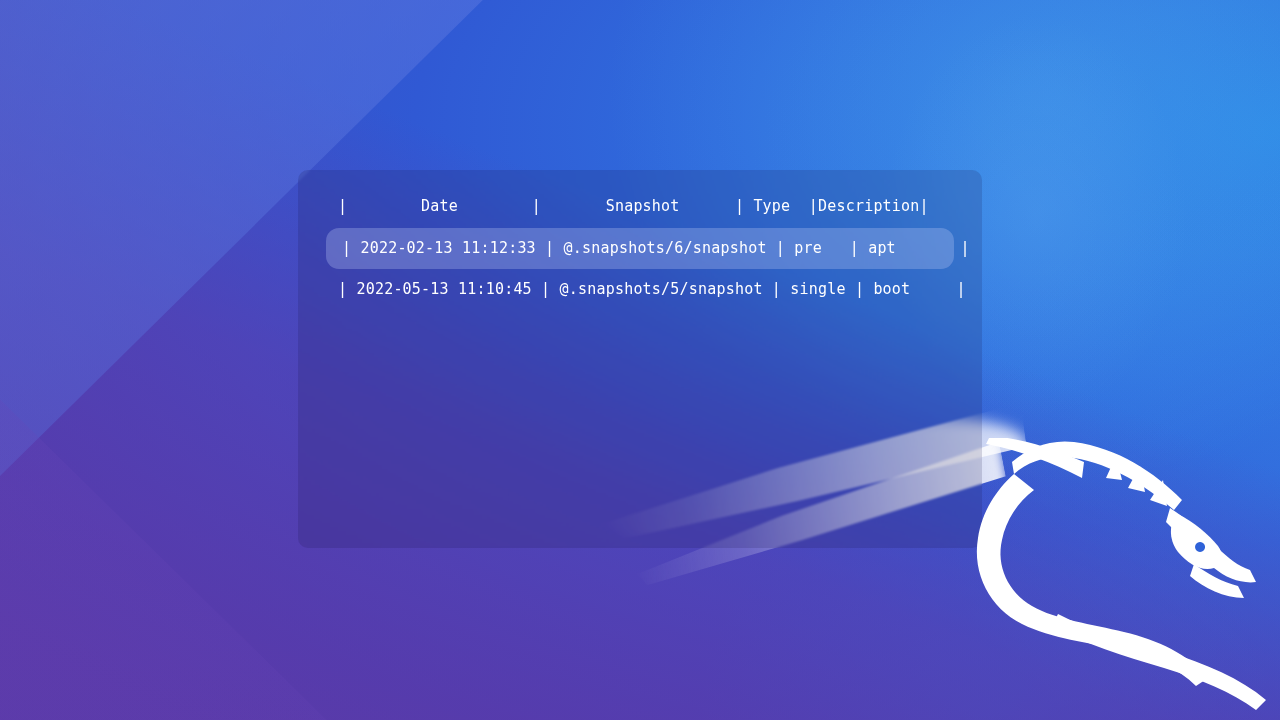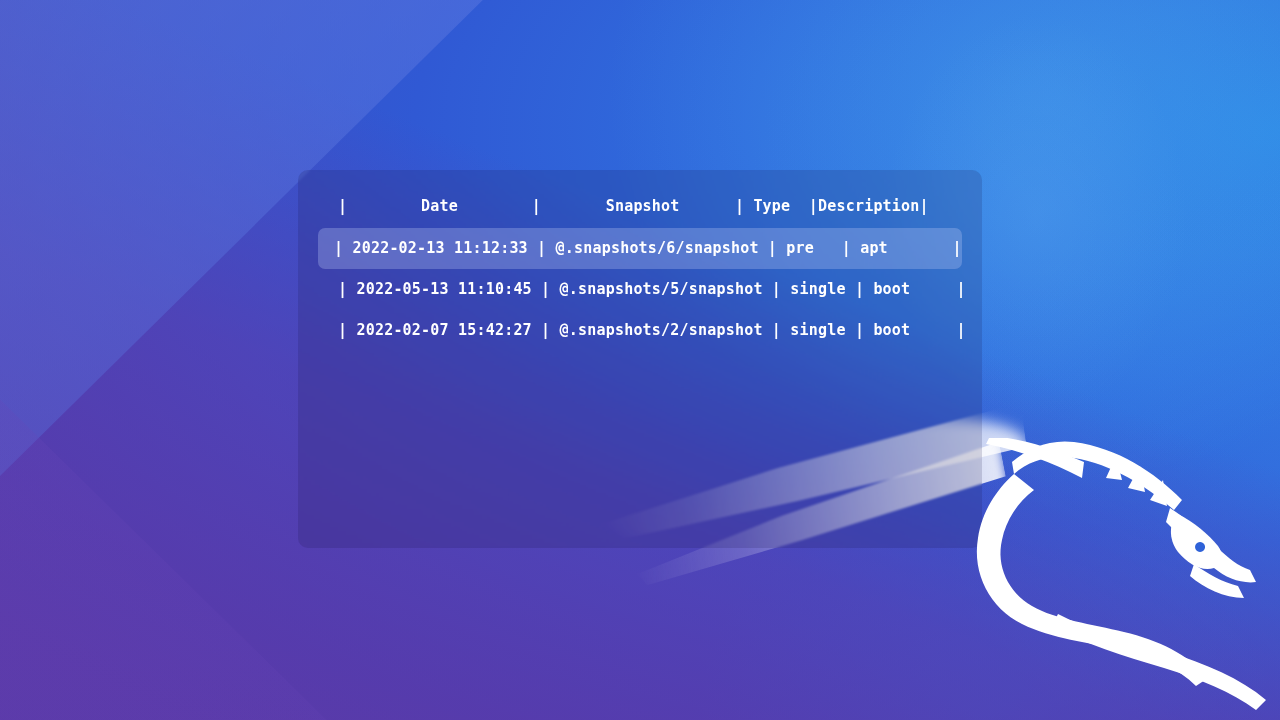--- a/index.html
+++ b/index.html
@@ -97,21 +97,20 @@
   .dragon svg { display:block; width:100%; height:100%; }
 
   
   .panel {
     position:absolute;
     left:298px; top:170px;
     width:684px; height:378px;
     background:rgba(22,18,70,.16);
     border-radius:10px;
     backdrop-filter:blur(1px);
-    font-weight:bold;
   }
 
   .table {
     position:absolute;
     left:0; top:0;
     width:100%;
     padding-top:14px;
   }
 
   .row {
@@ -122,22 +121,22 @@
     color:#ffffff;
     font-size:15px;
     letter-spacing:.2px;
     white-space:pre;
     line-height:41px;
   }
   .row.header { height:44px; line-height:44px; }
 
   .row.selected {
     background:rgba(190,200,245,.30);
-    border-radius:7px;
-    margin:0 20px;
+    border-radius:13px;
+    margin:0 28px;
   }
   .row.selected .cells { padding-left:16px; }
 
   .cells { padding-left:40px; }
   .txt   { color:#ffffff; }
 </style>
 </head>
 <body>
 
 <div id="stage">
@@ -166,23 +165,20 @@
       <div class="row selected">
         <span class="cells txt">| 2022-02-13 11:12:33 | @.snapshots/6/snapshot | pre   | apt       |</span>
       </div>
 
       <div class="row">
         <span class="cells txt">| 2022-05-13 11:10:45 | @.snapshots/5/snapshot | single | boot     |</span>
       </div>
 
 
 
-      <div class="row">
-        <span class="cells txt">| 2022-02-07 15:42:27 | @.snapshots/2/snapshot | single | boot     |</span>
-      </div>
 
 
     </div>
   </div>
 
   <div class="dragon">
     <svg viewBox="0 0 330 300" xmlns="http://www.w3.org/2000/svg" aria-hidden="true">
       <g fill="#ffffff">
 
         <path d="M58 36

